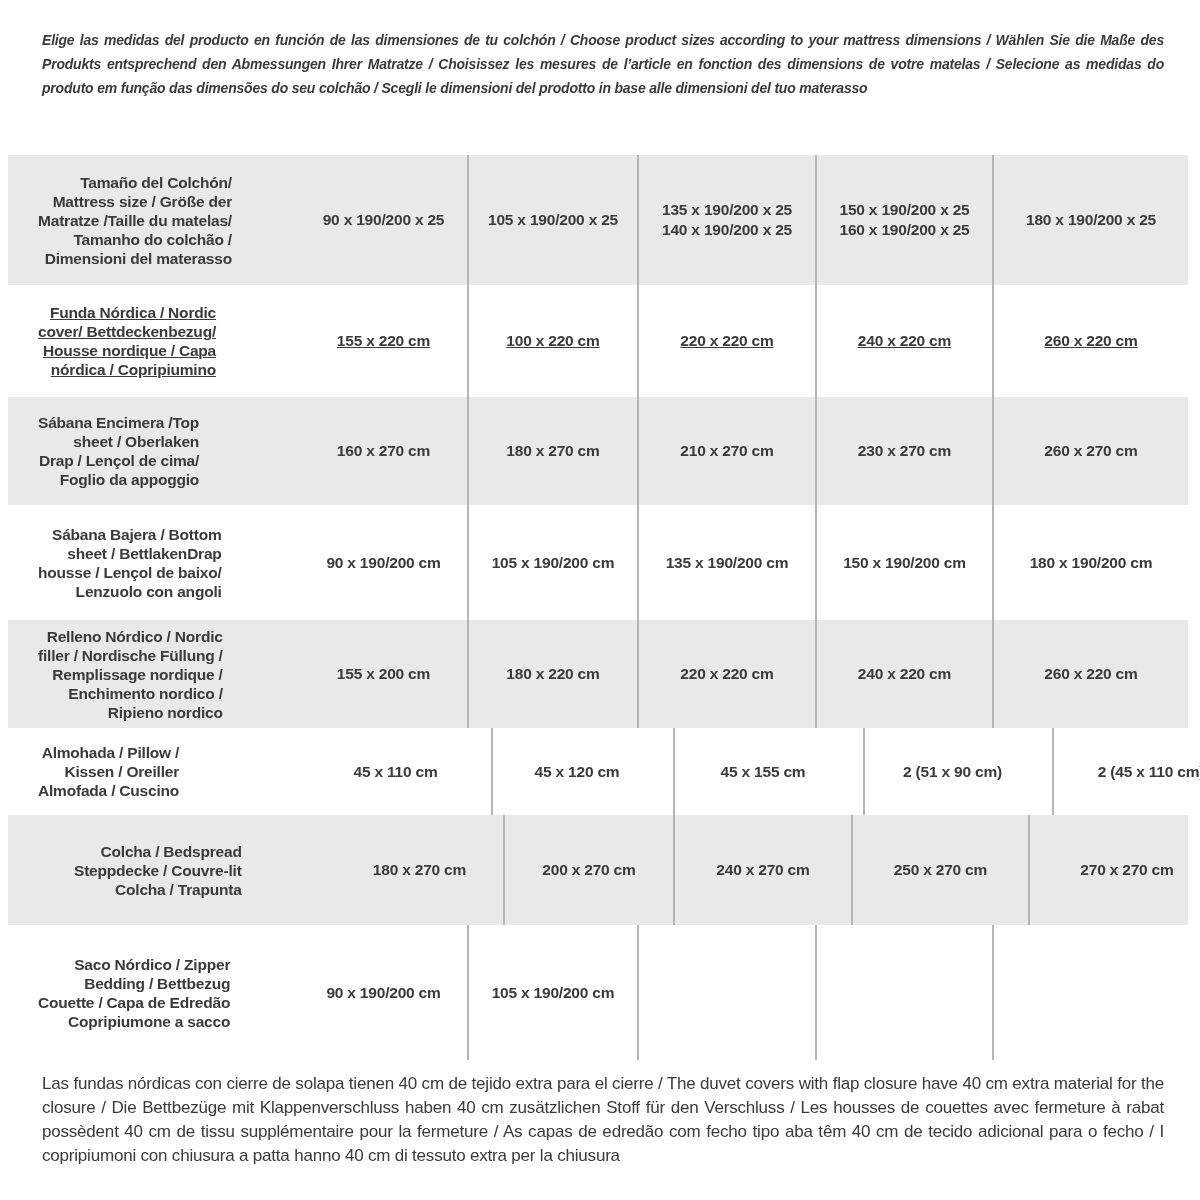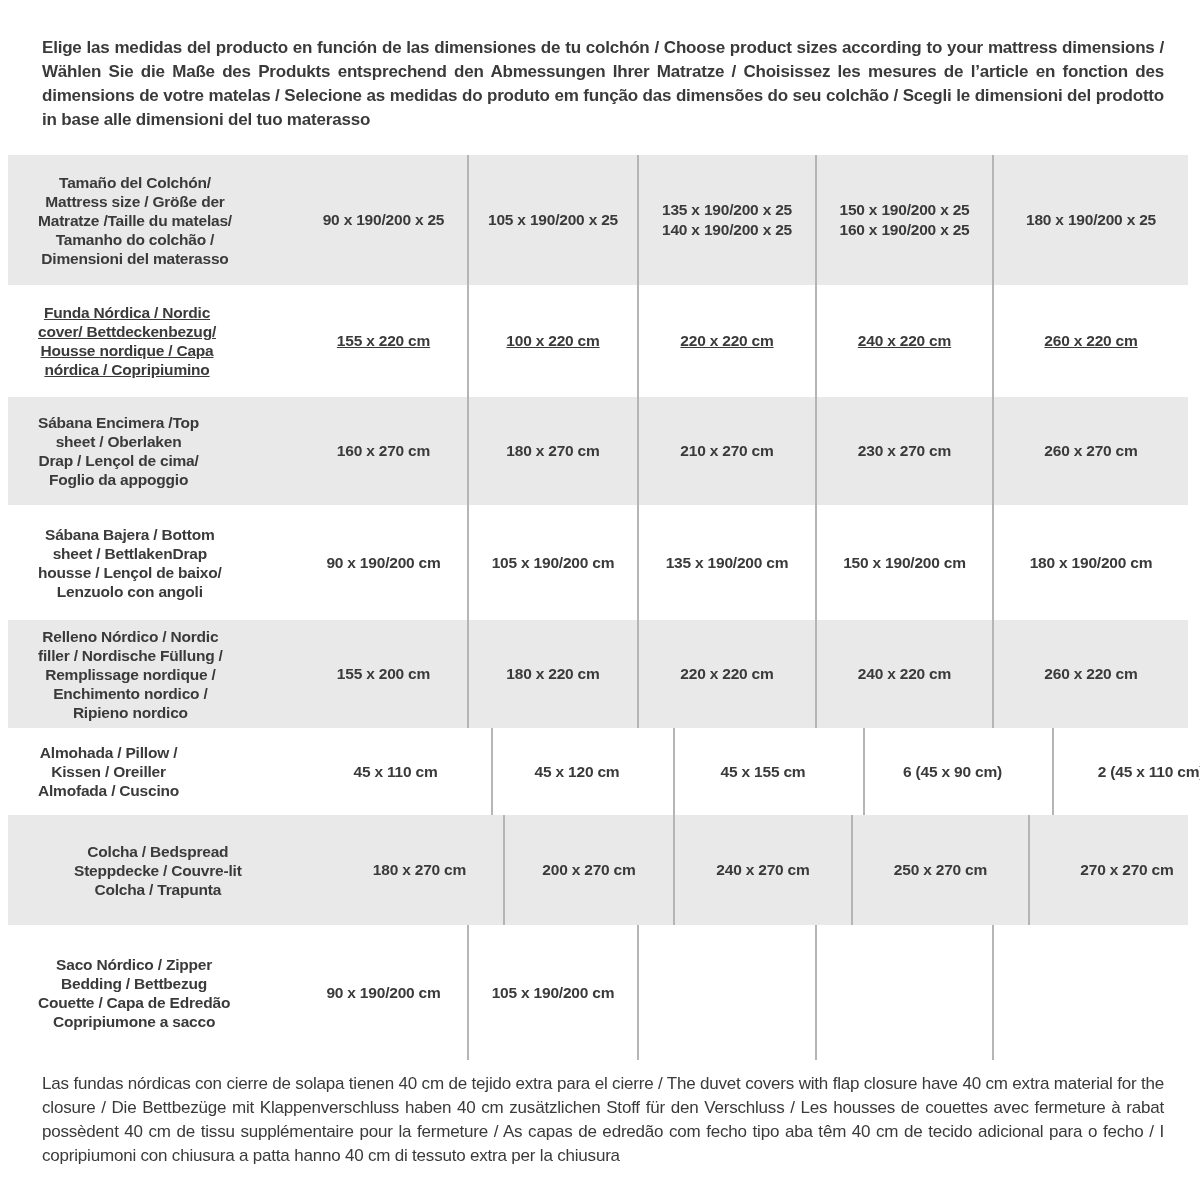--- a/index.html
+++ b/index.html
@@ -5,25 +5,26 @@
   html,body{margin:0;padding:0;background:#ffffff;}
   .page{
     position:relative;
     width:1200px;height:1200px;
     background:#ffffff;
     font-family:"Liberation Sans","DejaVu Sans",sans-serif;
     color:#3a3a3a;
     overflow:hidden;
   }
   .intro{
-    position:absolute;top:36px;left:42px;width:1122px;
-    font-size:17px;font-weight:700;line-height:24px;
+    position:absolute;top:28px;left:42px;width:1122px;
+    font-size:14px;font-weight:700;line-height:24px;
     letter-spacing:-0.2px;
     text-align:justify;text-align-last:left;
     margin:0;
+    font-style:italic;
   }
   .footer-note{
     position:absolute;top:1072px;left:42px;width:1122px;
     font-size:17px;font-weight:400;line-height:24px;
     letter-spacing:-0.2px;
     text-align:justify;text-align-last:left;
     margin:0;
   }
   .size-table{
     position:absolute;top:155px;left:8px;width:1180px;
@@ -43,21 +44,21 @@
   .h135{height:135px;}
   .cell{
     display:flex;align-items:center;justify-content:center;
     font-weight:700;font-size:15.5px;line-height:20px;
     letter-spacing:-0.2px;
     white-space:pre-line;
     text-align:center;
   }
   .cell.label{
     justify-content:flex-start;
-    text-align:center;
+    text-align:right;
     padding-left:30px;padding-right:6px;
     line-height:19px;
     box-sizing:border-box;
   }
   
   .trow .cell:nth-child(n+3){border-left:2px solid #b5b5b5;}
 </style>
 </head>
 <body>
 
@@ -131,21 +132,21 @@
       <div class="cell">260 x 220 cm</div>
     </div>
 
     <div class="trow white h87">
       <div class="cell label">Almohada  / Pillow /
 Kissen / Oreiller
 Almofada / Cuscino</div>
       <div class="cell">45 x 110 cm</div>
       <div class="cell">45 x 120 cm</div>
       <div class="cell">45 x 155 cm</div>
-      <div class="cell">6 (45 x 90 cm)</div>
+      <div class="cell">2 (51 x 90 cm)</div>
       <div class="cell">2 (45 x 110 cm)</div>
     </div>
 
     <div class="trow gray h110">
       <div class="cell label">Colcha / Bedspread
 Steppdecke / Couvre-lit
 Colcha / Trapunta</div>
       <div class="cell">180 x 270 cm</div>
       <div class="cell">200 x 270 cm</div>
       <div class="cell">240 x 270 cm</div>

